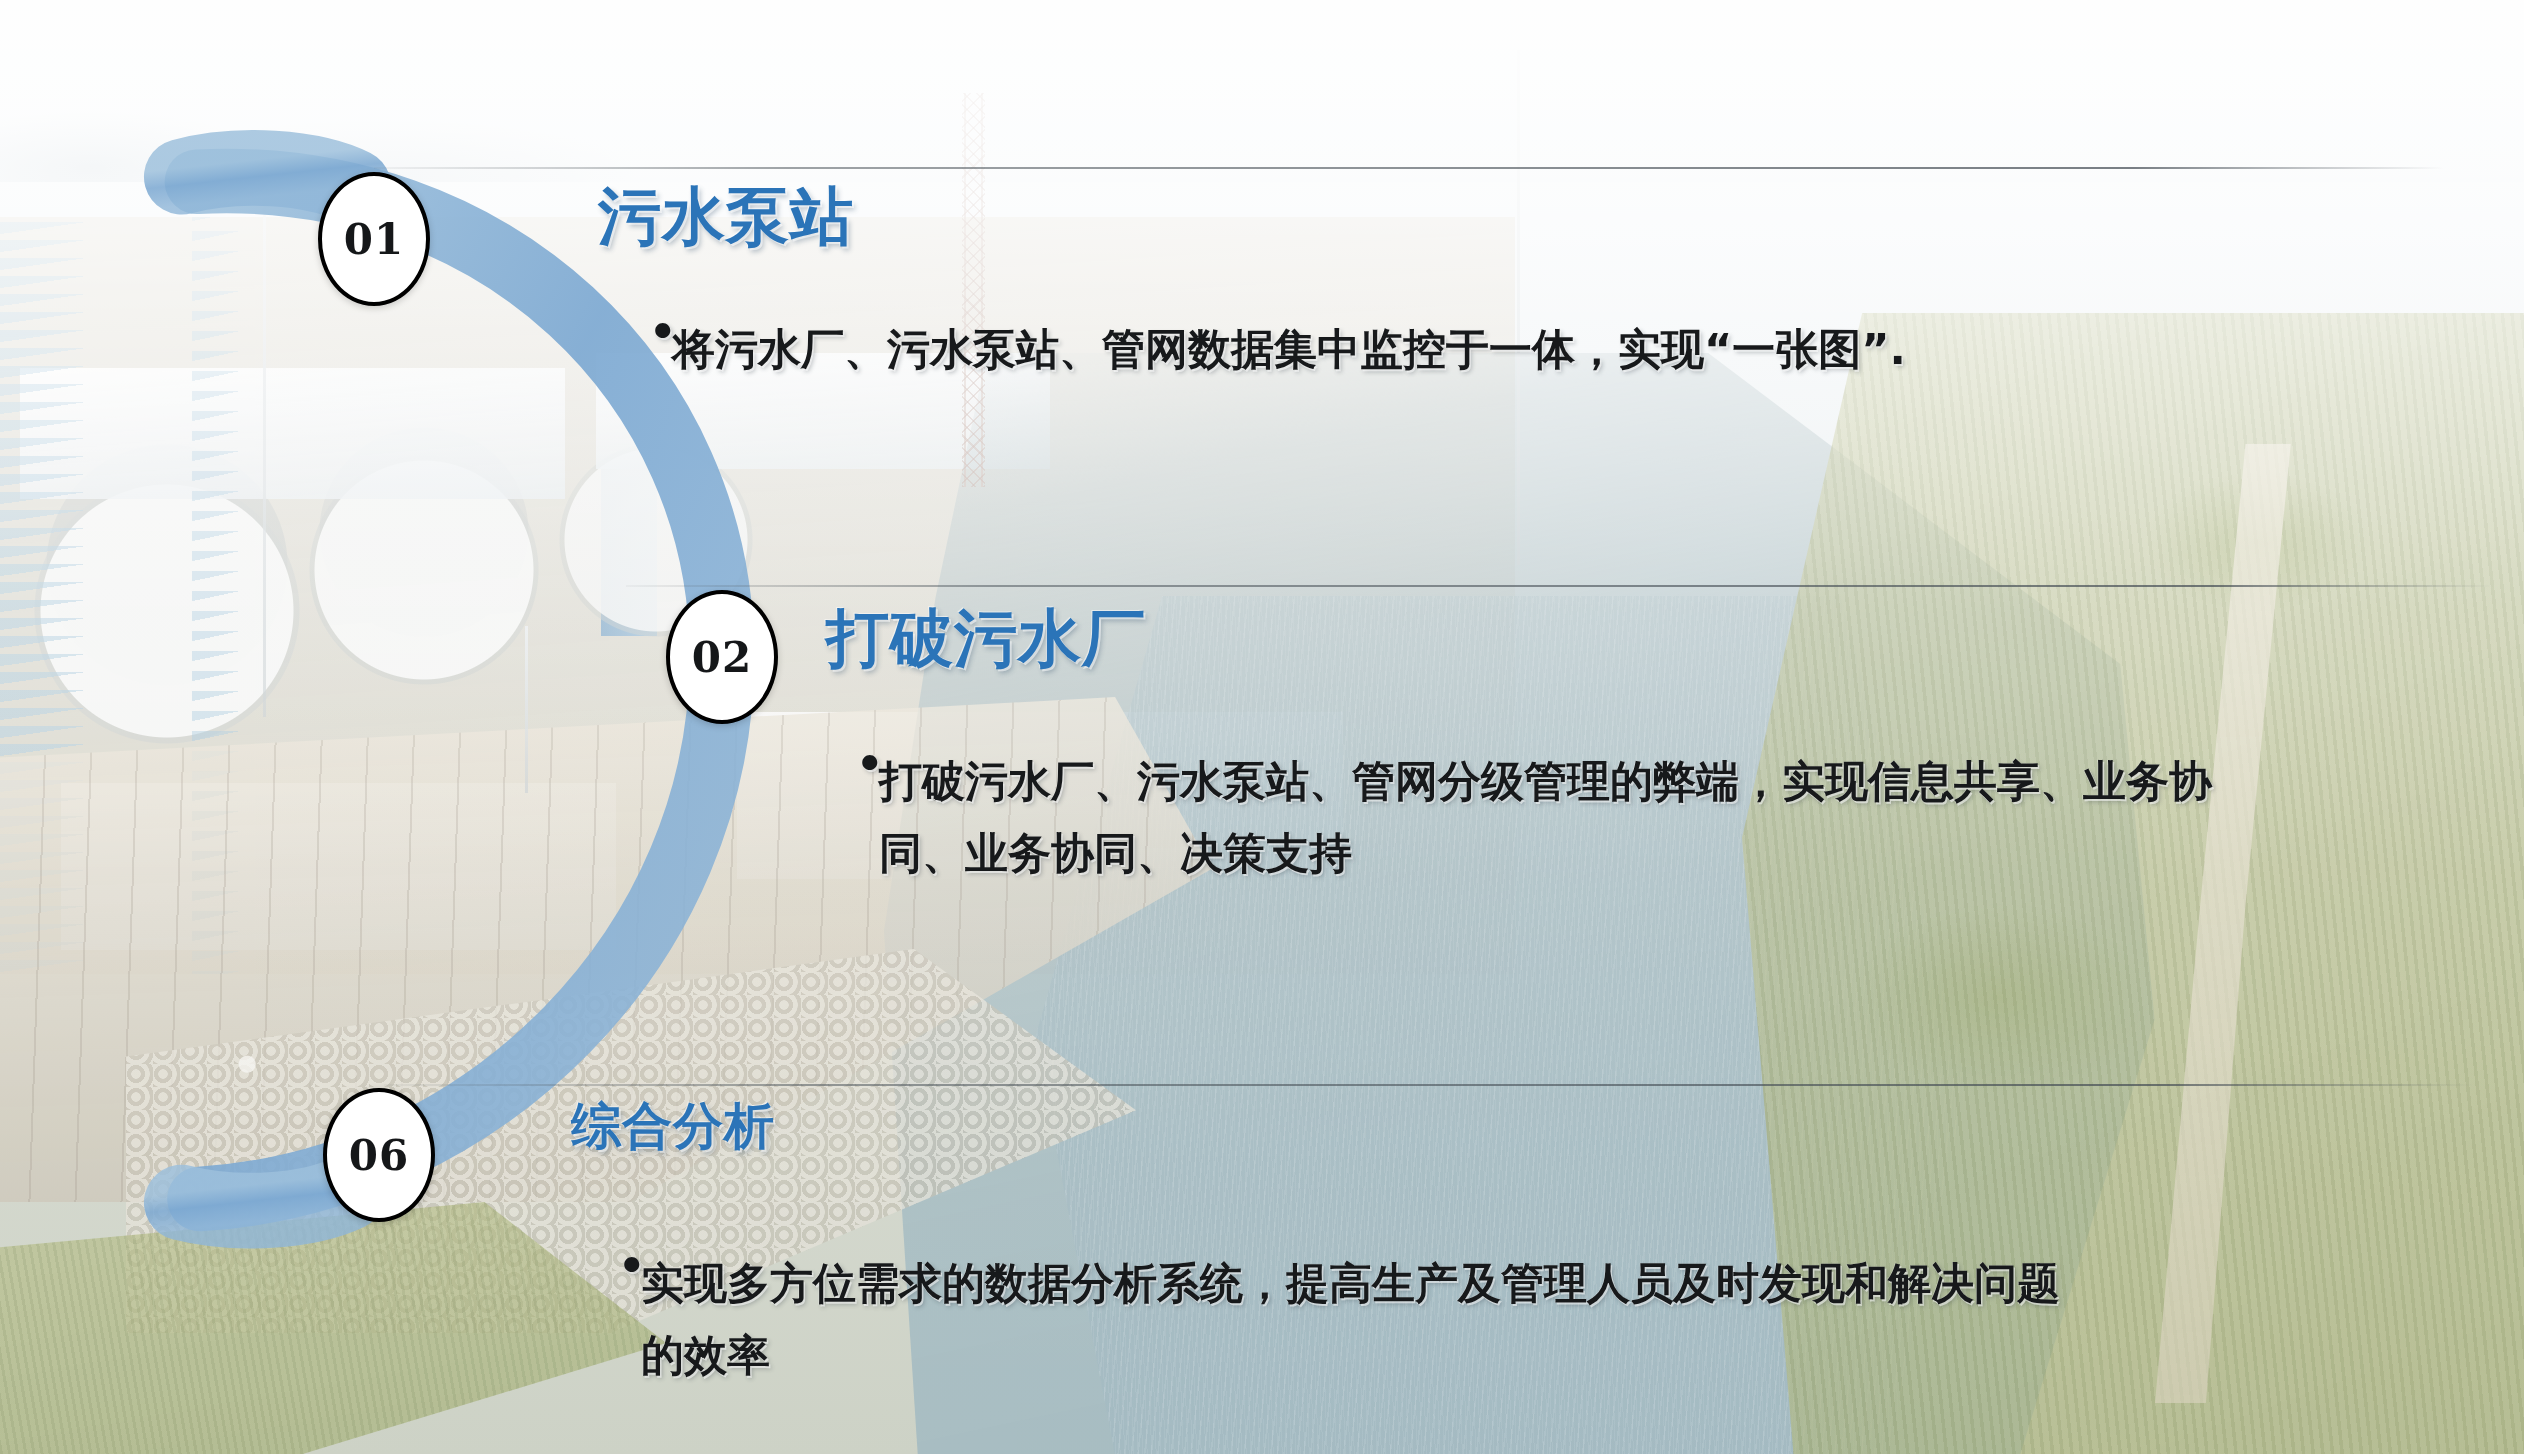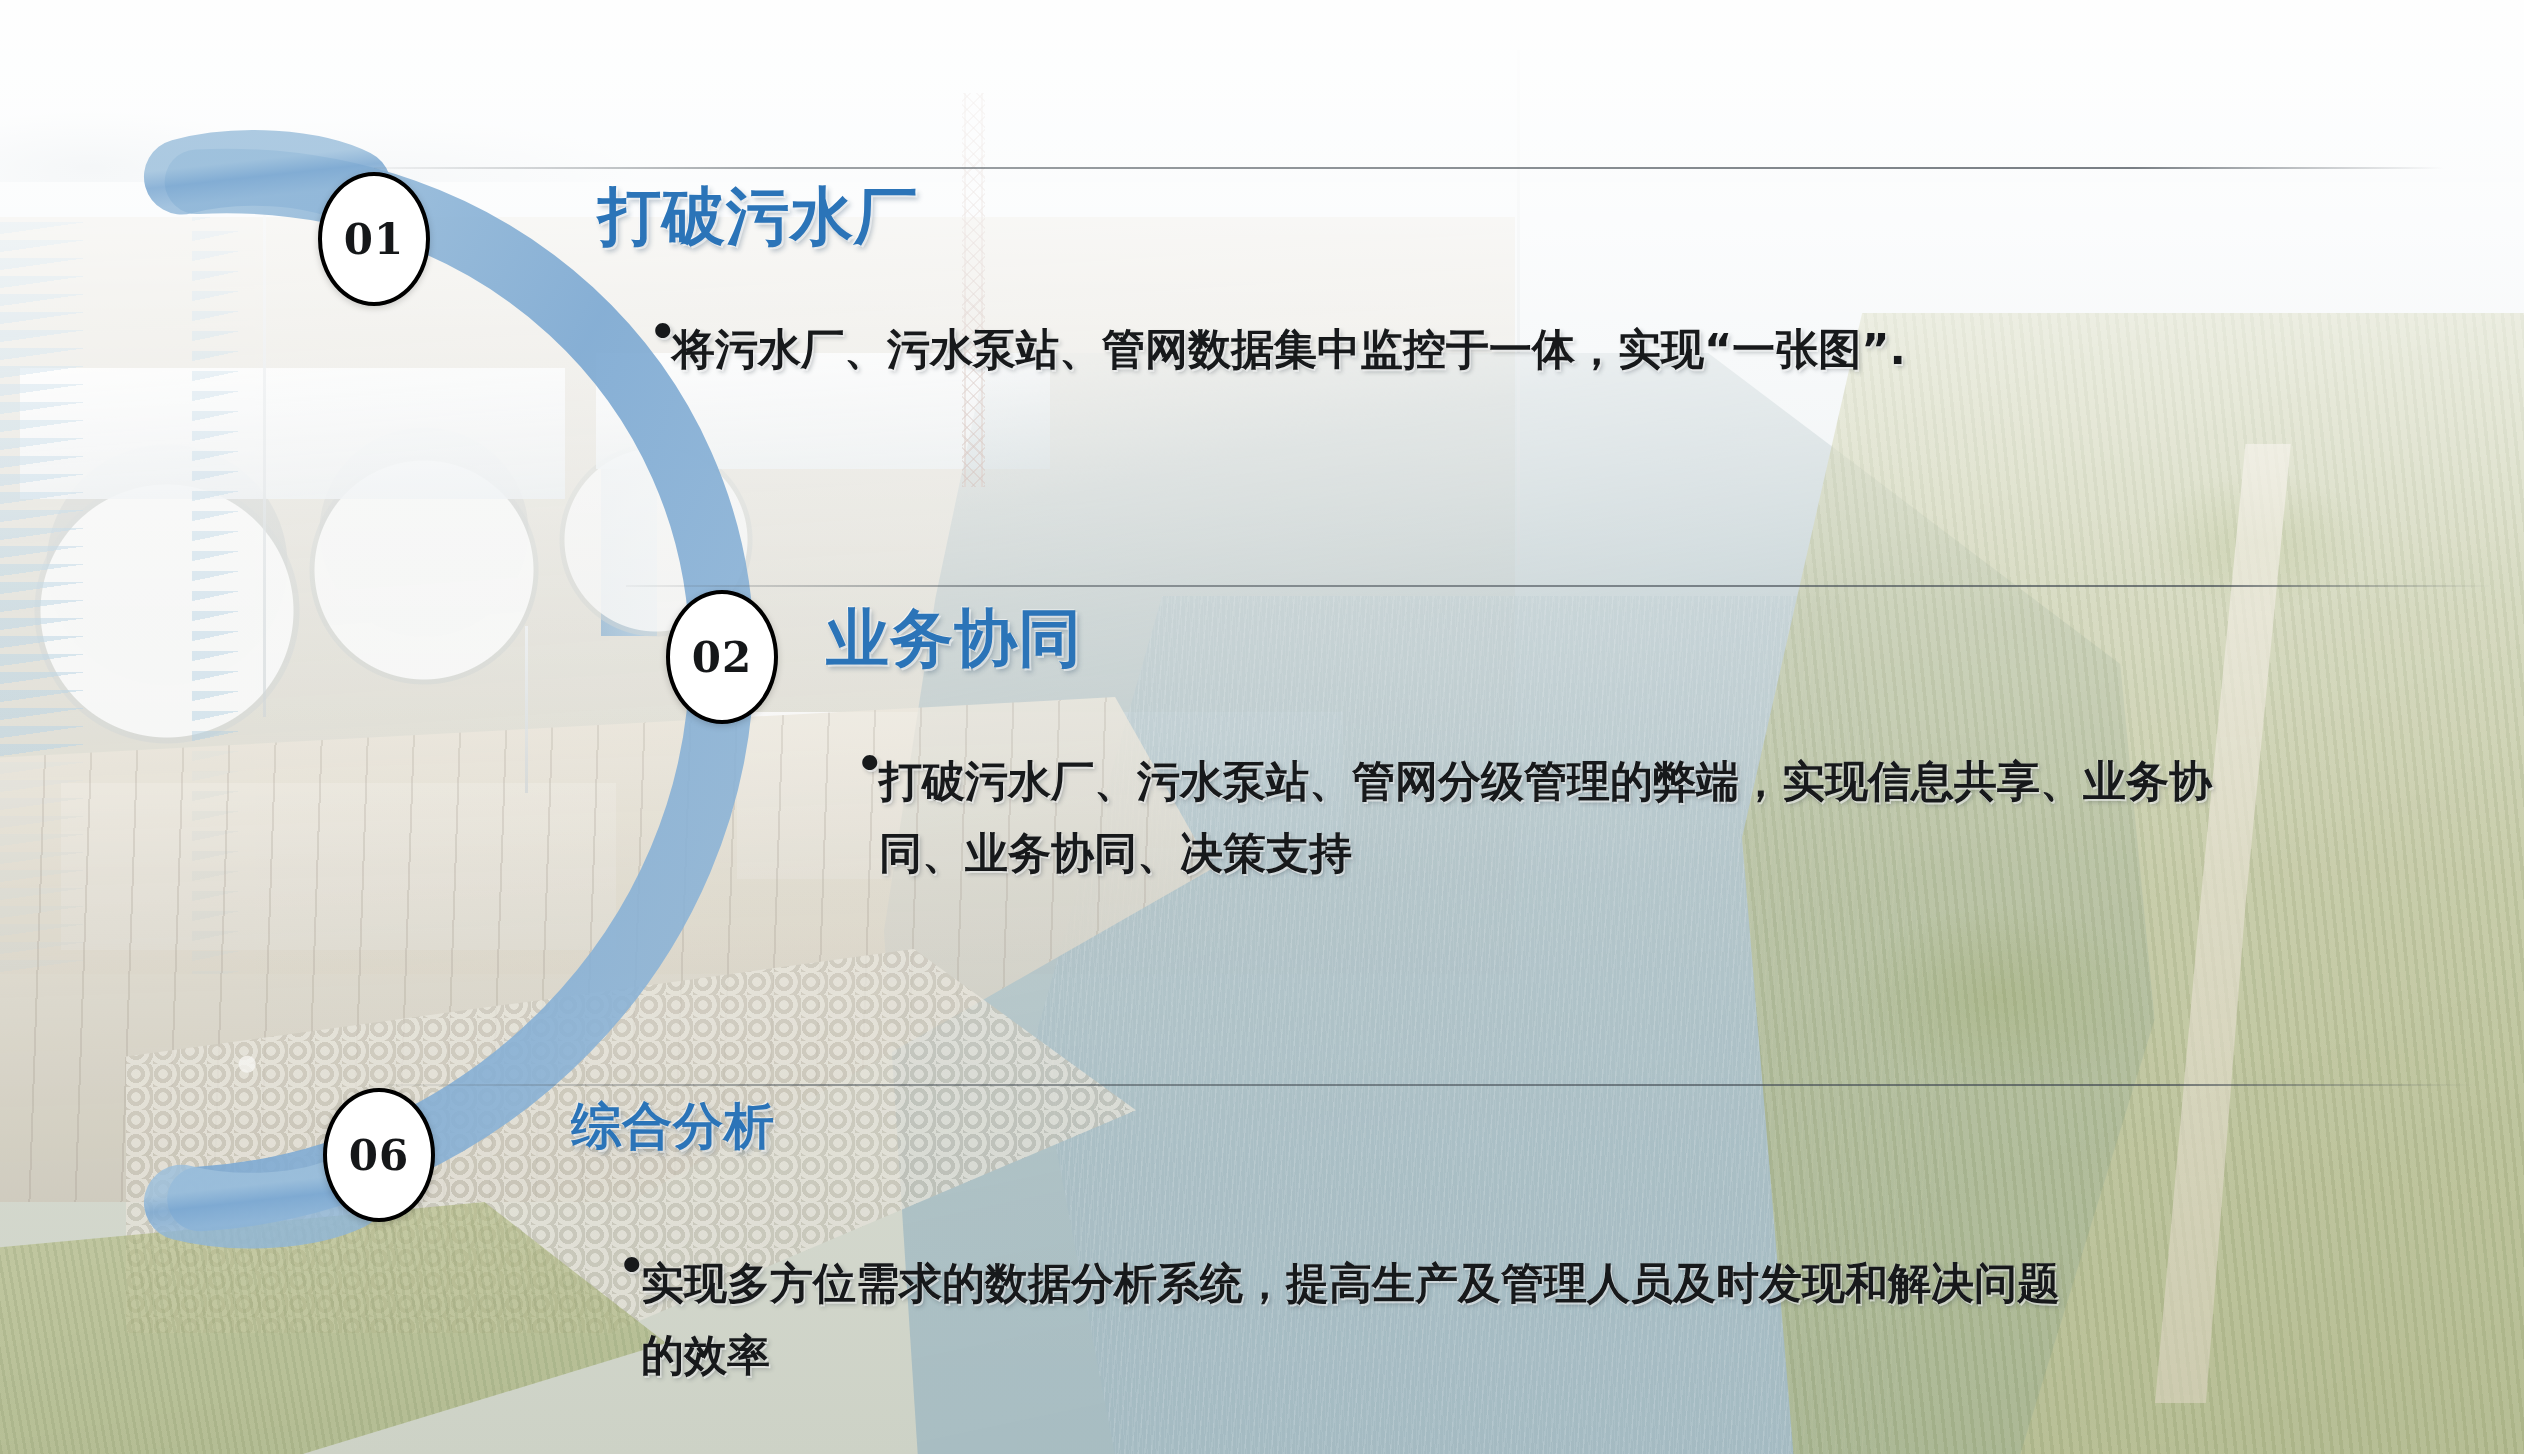--- a/index.html
+++ b/index.html
@@ -248,32 +248,32 @@
   </div>
 
   <div class="divider" style="left:374px;  top:167px;  width:2070px;"></div>
   <div class="divider" style="left:626px; top:585px; width:1868px;"></div>
   <div class="divider" style="left:384px;  top:1084px; width:2091px;"></div>
 
   <div class="badge" style="left:318px; top:172px; width:104px; height:126px;">
     <span style="font-size:42px;">01</span>
   </div>
 
-  <div class="sec-title" style="left:598px; top:174px; font-size:63px;">打破污水厂</div>
+  <div class="sec-title" style="left:598px; top:174px; font-size:63px;">污水泵站</div>
 
   <div class="sec-body" style="left:672px; top:303px; width:1767px; font-size:43px;">
     <span class="bullet">•</span>
     <span class="line">将污水厂、污水泵站、管网数据集中监控于一体，实现“一张图”.</span>
   </div>
 
   <div class="badge" style="left:666px; top:590px; width:104px; height:126px;">
     <span style="font-size:42px;">02</span>
   </div>
 
-  <div class="sec-title" style="left:826px; top:596px; font-size:63px;">业务协同</div>
+  <div class="sec-title" style="left:826px; top:596px; font-size:63px;">打破污水厂</div>
 
   <div class="sec-body" style="left:879px; top:735px; width:1717px; font-size:43px;">
     <span class="bullet">•</span>
     <span class="line">打破污水厂、污水泵站、管网分级管理的弊端，实现信息共享、业务协</span>
     <span class="line">同、业务协同、决策支持</span>
   </div>
 
   <div class="badge" style="left:323px; top:1088px; width:104px; height:126px;">
     <span style="font-size:42px;">06</span>
   </div>

